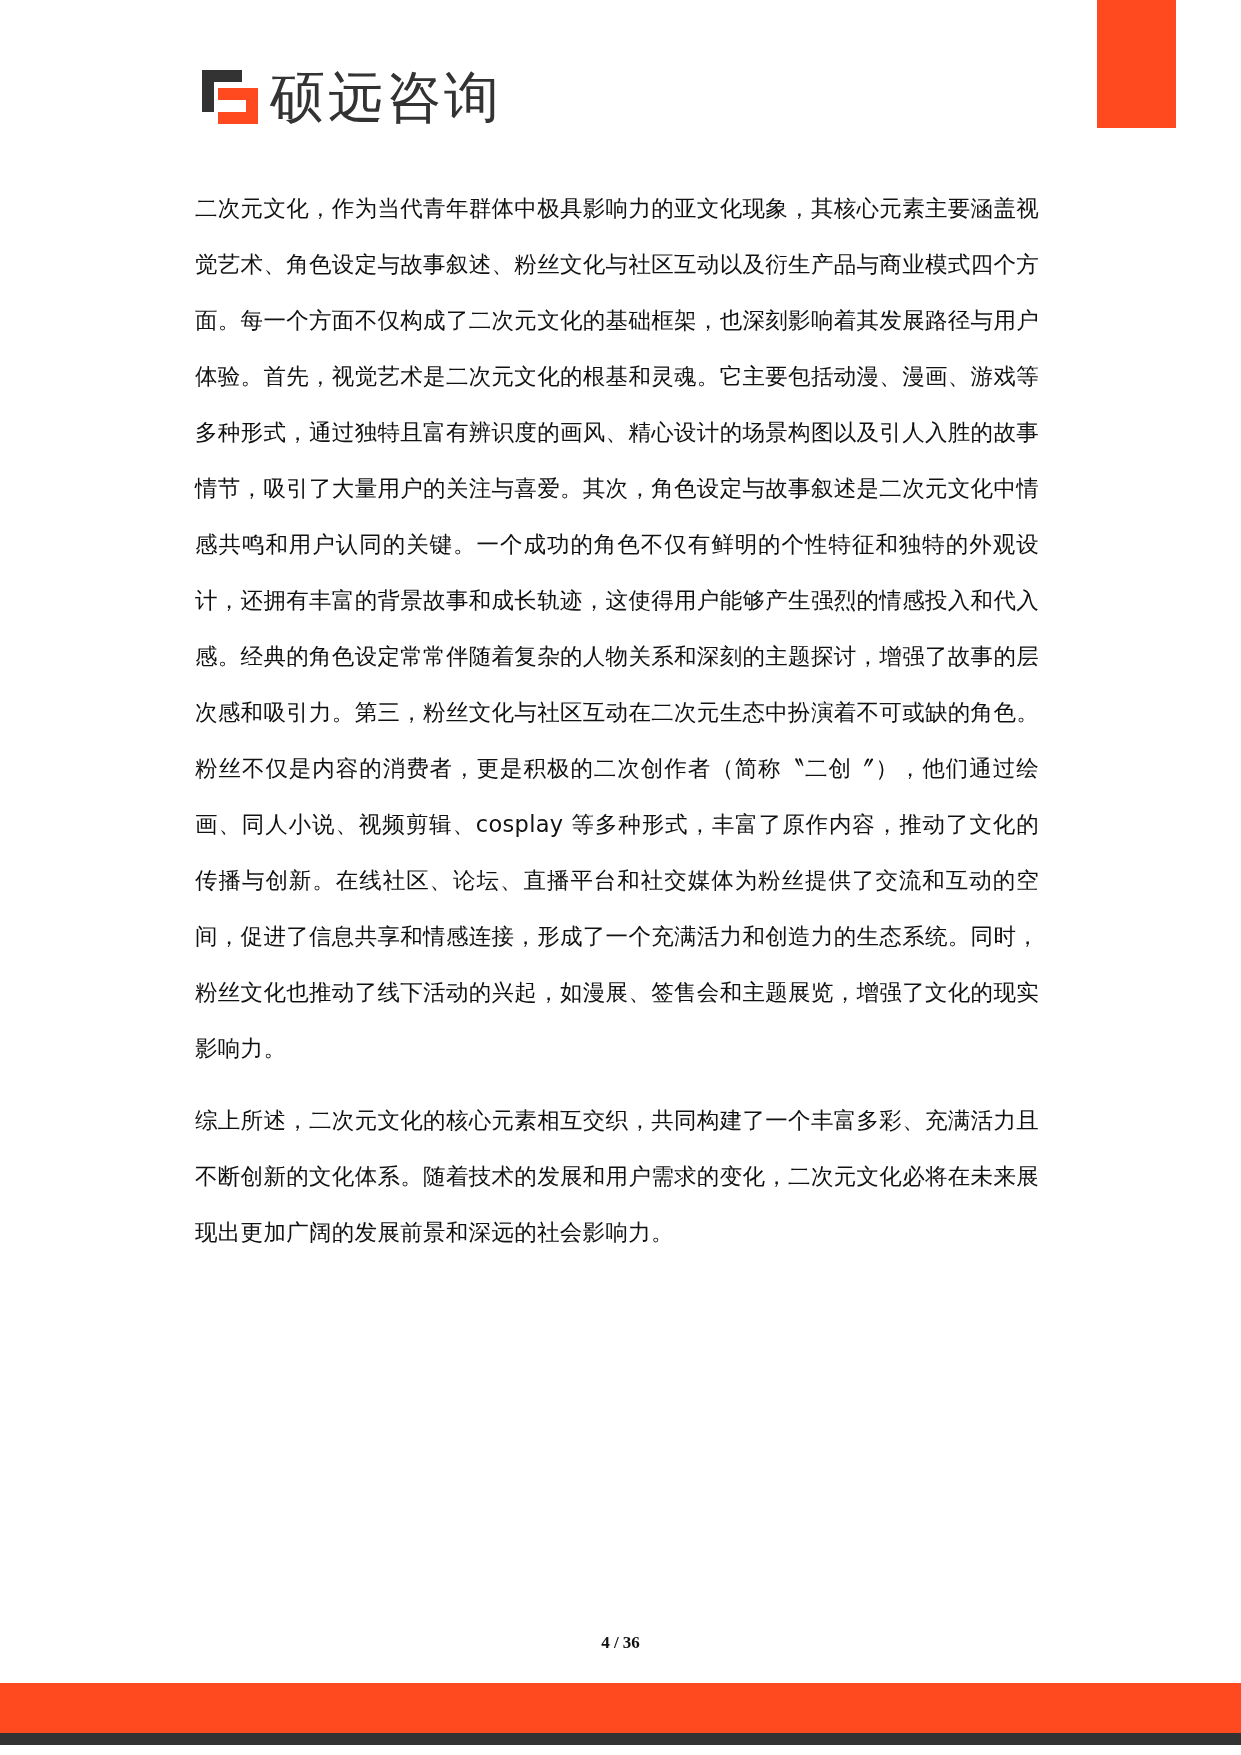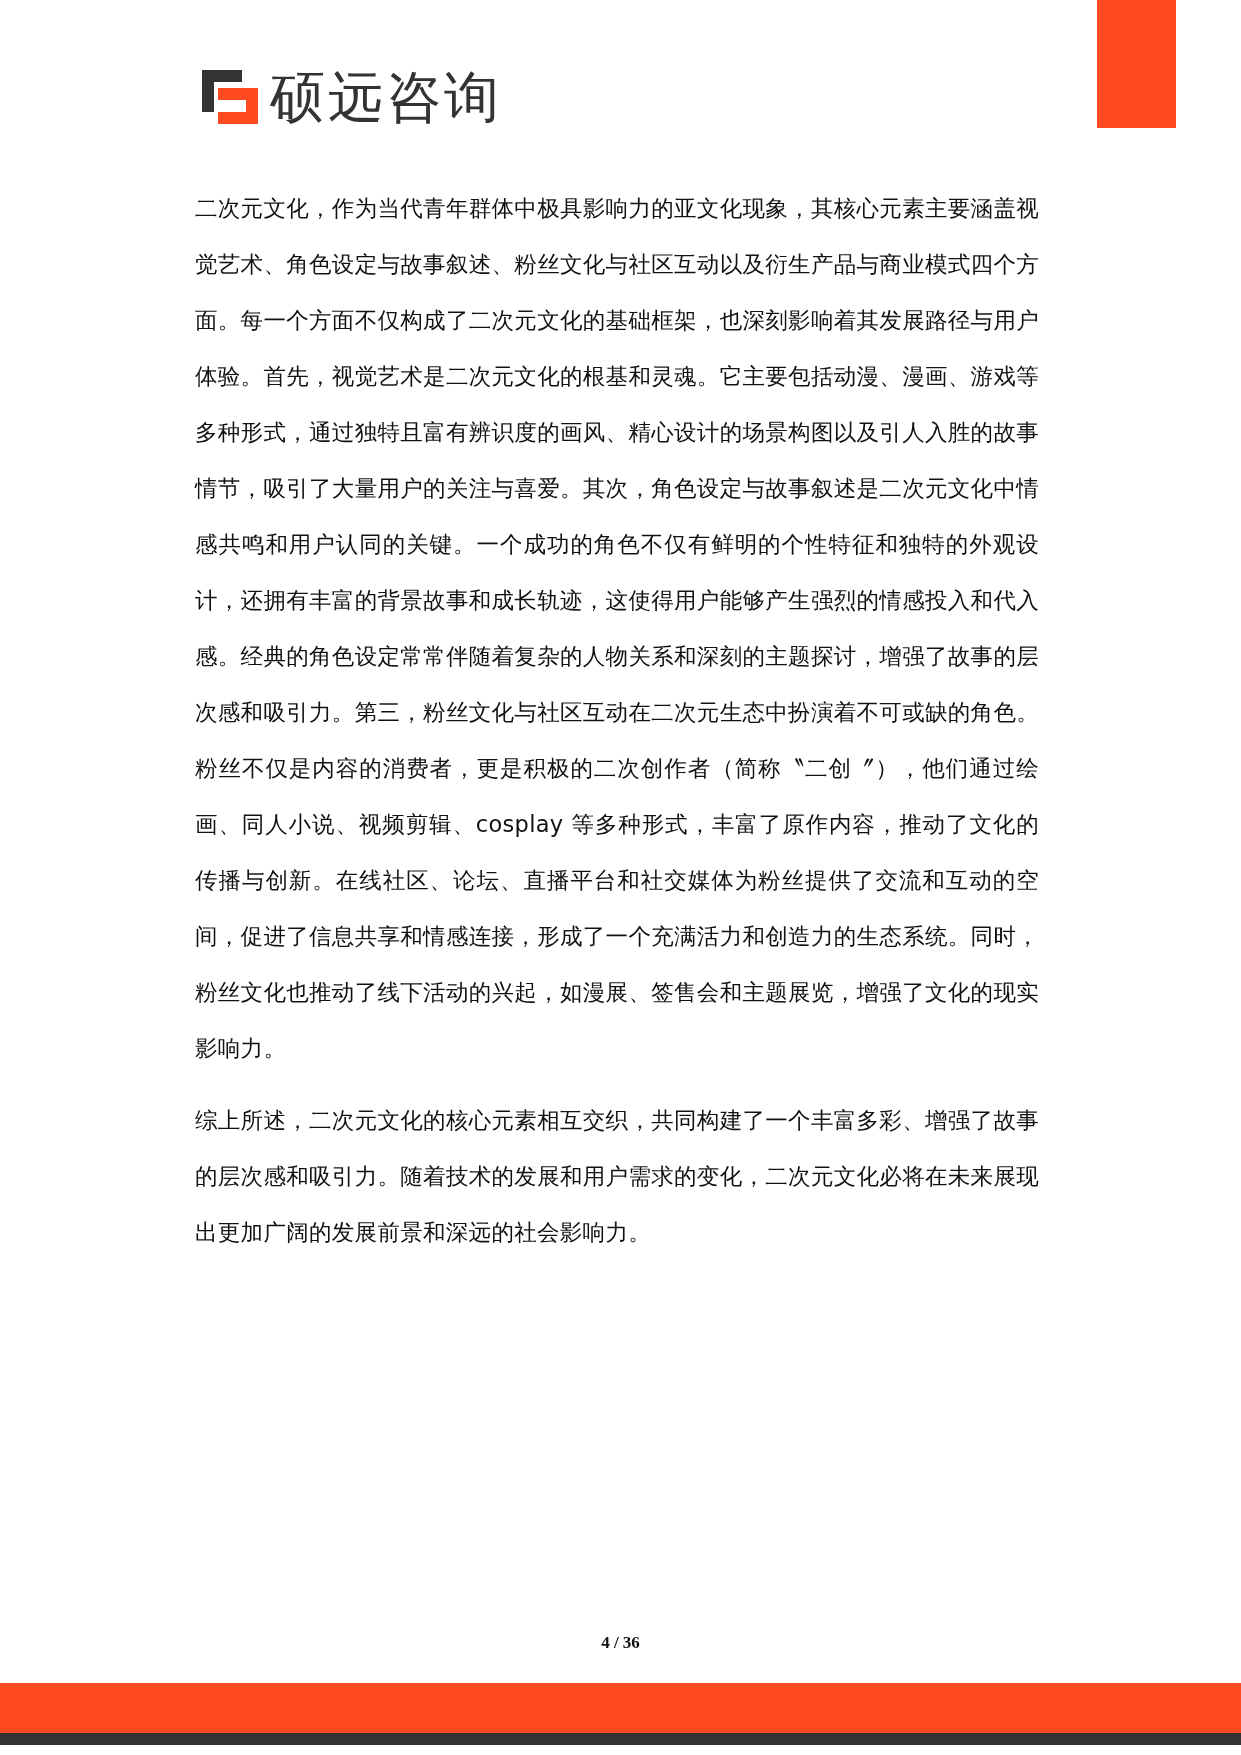--- a/index.html
+++ b/index.html
@@ -103,19 +103,19 @@
       <path d="M2 2 H42 V14 H14 V30 H2 Z" fill="#333333"></path>
       <path d="M2 30 H14 V44 H2 Z" fill="#333333"></path>
       <path d="M18 20 H58 V56 H18 V44 H46 V32 H18 Z" fill="#ff4a1f"></path>
     </svg>
   </div>
   <div class="logo-text">硕远咨询</div>
 </div>
 
 <div class="content">
   <p class="para">二次元文化，作为当代青年群体中极具影响力的亚文化现象，其核心元素主要涵盖视觉艺术、角色设定与故事叙述、粉丝文化与社区互动以及衍生产品与商业模式四个方面。每一个方面不仅构成了二次元文化的基础框架，也深刻影响着其发展路径与用户体验。首先，视觉艺术是二次元文化的根基和灵魂。它主要包括动漫、漫画、游戏等多种形式，通过独特且富有辨识度的画风、精心设计的场景构图以及引人入胜的故事情节，吸引了大量用户的关注与喜爱。其次，角色设定与故事叙述是二次元文化中情感共鸣和用户认同的关键。一个成功的角色不仅有鲜明的个性特征和独特的外观设计，还拥有丰富的背景故事和成长轨迹，这使得用户能够产生强烈的情感投入和代入感。经典的角色设定常常伴随着复杂的人物关系和深刻的主题探讨，增强了故事的层次感和吸引力。第三，粉丝文化与社区互动在二次元生态中扮演着不可或缺的角色。粉丝不仅是内容的消费者，更是积极的二次创作者（简称〝二创〞），他们通过绘画、同人小说、视频剪辑、cosplay 等多种形式，丰富了原作内容，推动了文化的传播与创新。在线社区、论坛、直播平台和社交媒体为粉丝提供了交流和互动的空间，促进了信息共享和情感连接，形成了一个充满活力和创造力的生态系统。同时，粉丝文化也推动了线下活动的兴起，如漫展、签售会和主题展览，增强了文化的现实影响力。</p>
-  <p class="para">综上所述，二次元文化的核心元素相互交织，共同构建了一个丰富多彩、增强了故事的层次感和吸引力。随着技术的发展和用户需求的变化，二次元文化必将在未来展现出更加广阔的发展前景和深远的社会影响力。</p>
+  <p class="para">综上所述，二次元文化的核心元素相互交织，共同构建了一个丰富多彩、充满活力且不断创新的文化体系。随着技术的发展和用户需求的变化，二次元文化必将在未来展现出更加广阔的发展前景和深远的社会影响力。</p>
 </div>
 
 <div class="page-number">4 / 36</div>
 
 <div class="footer-band"></div>
 <div class="footer-strip"></div>
 
 </body></html>

